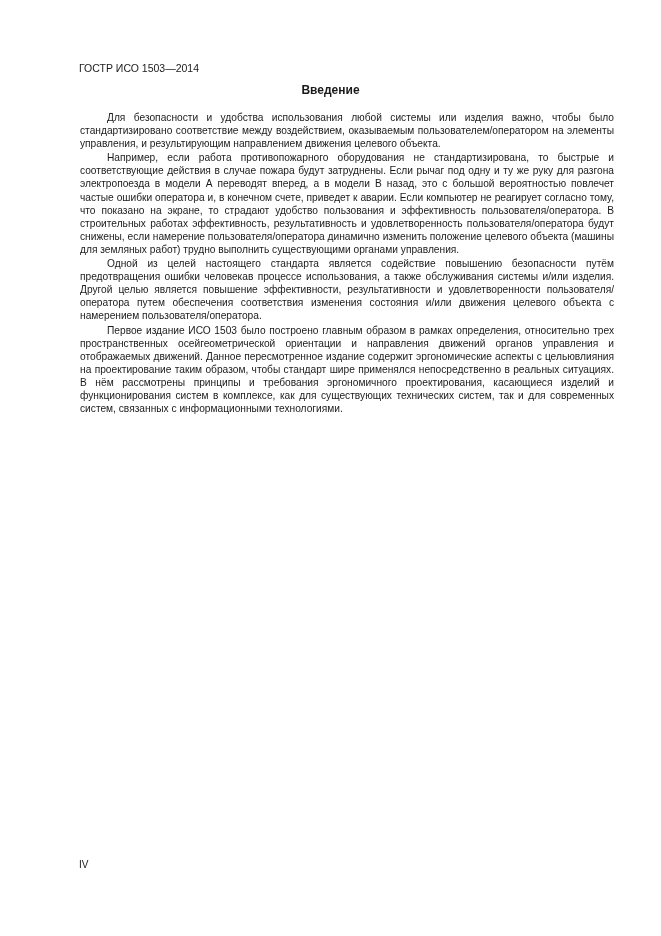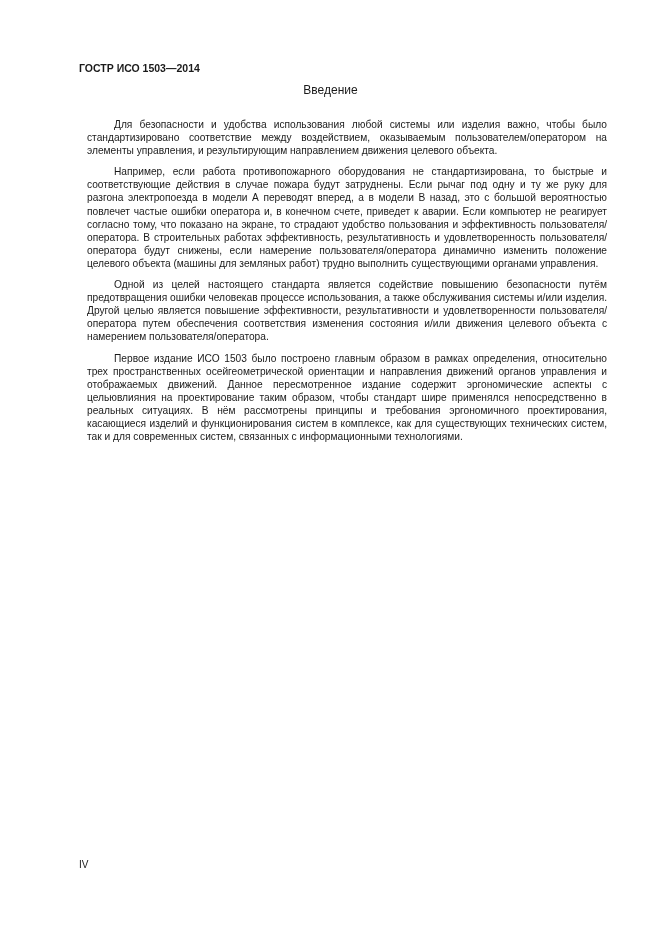--- a/index.html
+++ b/index.html
@@ -1,23 +1,23 @@
 <!DOCTYPE html>
 <html><head>
 <meta charset="utf-8">
 <style>
   html, body { margin: 0; padding: 0; background: #ffffff; }
   body { width: 661px; height: 936px; position: relative; overflow: hidden;
          font-family: "Liberation Sans", sans-serif; color: #1a1a1a; }
-  .header { position: absolute; left: 79px; top: 62px; font-size: 10.5px; font-weight: bold; }
+  .header { position: absolute; left: 79px; top: 62px; font-size: 10.5px; font-weight: normal; }
   .title { position: absolute; left: 0; width: 661px; top: 83px; text-align: center;
-           font-size: 12px; font-weight: normal; }
+           font-size: 12px; font-weight: bold; }
   .body-text { position: absolute; left: 79px; top: 110px; width: 536px;
                font-size: 10.2px; line-height: 13.1px; text-align: justify; }
-  .body-text p { margin: 8px; text-indent: 27px; }
+  .body-text p { margin: 1px; text-indent: 27px; }
   .page-num { position: absolute; left: 79px; top: 859px; font-size: 10px; }
 </style>
 </head>
 <body>
 
 <div class="header">ГОСТР ИСО 1503—2014</div>
 <div class="title">Введение</div>
 
 <div class="body-text">
   <p>Для безопасности и удобства использования  любой системы или изделия важно, чтобы было стандартизировано соответствие между воздействием, оказываемым пользователем/оператором на элементы управления, и результирующим направлением движения целевого объекта.</p>

